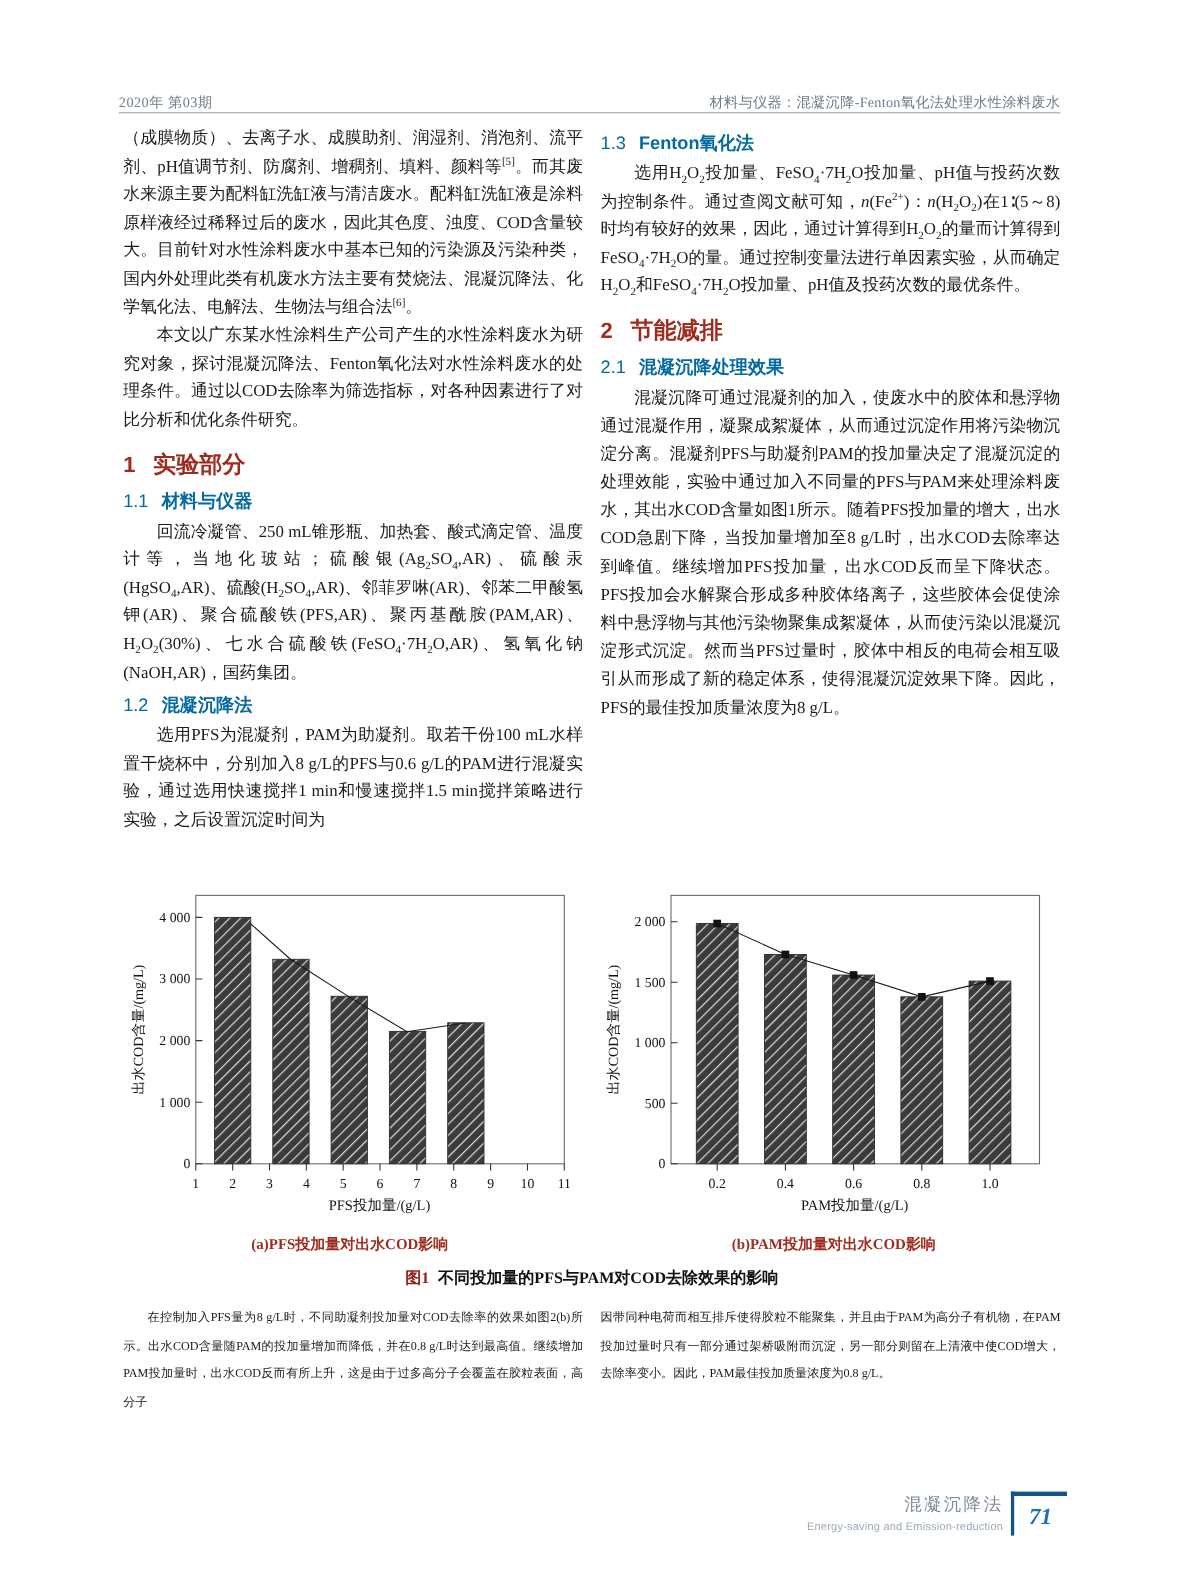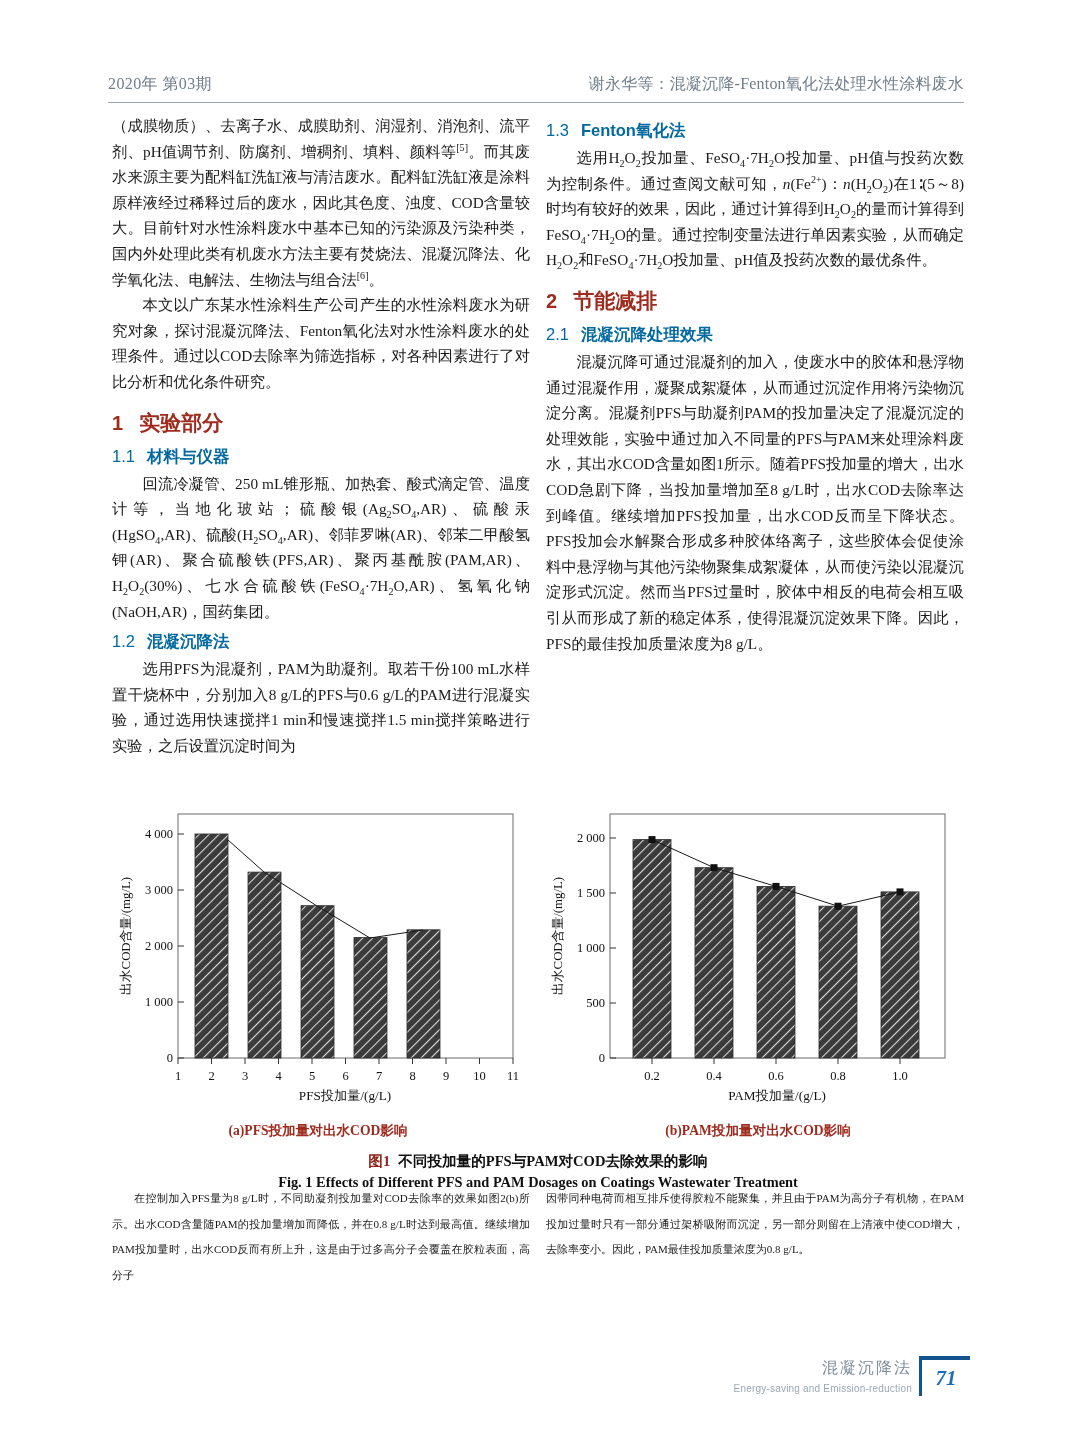--- a/index.html
+++ b/index.html
@@ -21,23 +21,23 @@
 
   
   .runhead {
     position: absolute;
     left: 108px; top: 74px;
     width: 856px;
     height: 28px;
     border-bottom: 1.5px solid #9aa7b4;
     display: flex;
     justify-content: space-between;
-    align-items: flex-start;
+    align-items: flex-end;
     color: #6f7d8c;
-    font-size: 16px;
+    font-size: 13px;
     letter-spacing: .4px;
     font-family: "Liberation Serif", serif;
   }
   .runhead .rh-right { letter-spacing: .2px; }
 
   
   .col {
     position: absolute;
     width: 418px;
     font-size: 15.3px;
@@ -155,21 +155,21 @@
     font-family: "Liberation Serif", serif;
   }
 </style>
 </head>
 <body>
 
 <div class="page">
 
   <div class="runhead">
     <span class="rh-left">2020年 第03期</span>
-    <span class="rh-right">谢永华等：混凝沉降-Fenton氧化法处理水性涂料废水</span>
+    <span class="rh-right">材料与仪器：混凝沉降-Fenton氧化法处理水性涂料废水</span>
   </div>
 
   <div class="col col-left" style="top:113px;">
     <p class="blk">（成膜物质）、去离子水、成膜助剂、润湿剂、消泡剂、流平剂、pH值调节剂、防腐剂、增稠剂、填料、颜料等<sup>[5]</sup>。而其废水来源主要为配料缸洗缸液与清洁废水。配料缸洗缸液是涂料原样液经过稀释过后的废水，因此其色度、浊度、COD含量较大。目前针对水性涂料废水中基本已知的污染源及污染种类，国内外处理此类有机废水方法主要有焚烧法、混凝沉降法、化学氧化法、电解法、生物法与组合法<sup>[6]</sup>。</p>
 
     <p class="blk ind">本文以广东某水性涂料生产公司产生的水性涂料废水为研究对象，探讨混凝沉降法、Fenton氧化法对水性涂料废水的处理条件。通过以COD去除率为筛选指标，对各种因素进行了对比分析和优化条件研究。</p>
 
     <div class="h1">
       <span class="num">1</span><span>实验部分</span>
     </div>
@@ -334,21 +334,20 @@
           <text x="229" y="294" font-family="Liberation Serif, serif" font-size="13.2" fill="#111" text-anchor="middle">PAM投加量/(g/L)</text>
         </svg>
 
         <div class="subcap">(b)PAM投加量对出水COD影响</div>
       </div>
     </div>
 
     <div class="figcap-cn">
       <span class="lbl">图1</span><span>不同投加量的PFS与PAM对COD去除效果的影响</span>
     </div>
-    <div class="figcap-en">Fig. 1   Effects of Different PFS and PAM Dosages on Coatings Wastewater Treatment</div>
   </div>
 
   <div class="colb colb-left">
     <p class="blk ind">在控制加入PFS量为8 g/L时，不同助凝剂投加量对COD去除率的效果如图2(b)所示。出水COD含量随PAM的投加量增加而降低，并在0.8 g/L时达到最高值。继续增加PAM投加量时，出水COD反而有所上升，这是由于过多高分子会覆盖在胶粒表面，高分子</p>
   </div>
 
   <div class="colb colb-right">
     <p class="blk">因带同种电荷而相互排斥使得胶粒不能聚集，并且由于PAM为高分子有机物，在PAM投加过量时只有一部分通过架桥吸附而沉淀，另一部分则留在上清液中使COD增大，去除率变小。因此，PAM最佳投加质量浓度为0.8 g/L。</p>
   </div>
 

